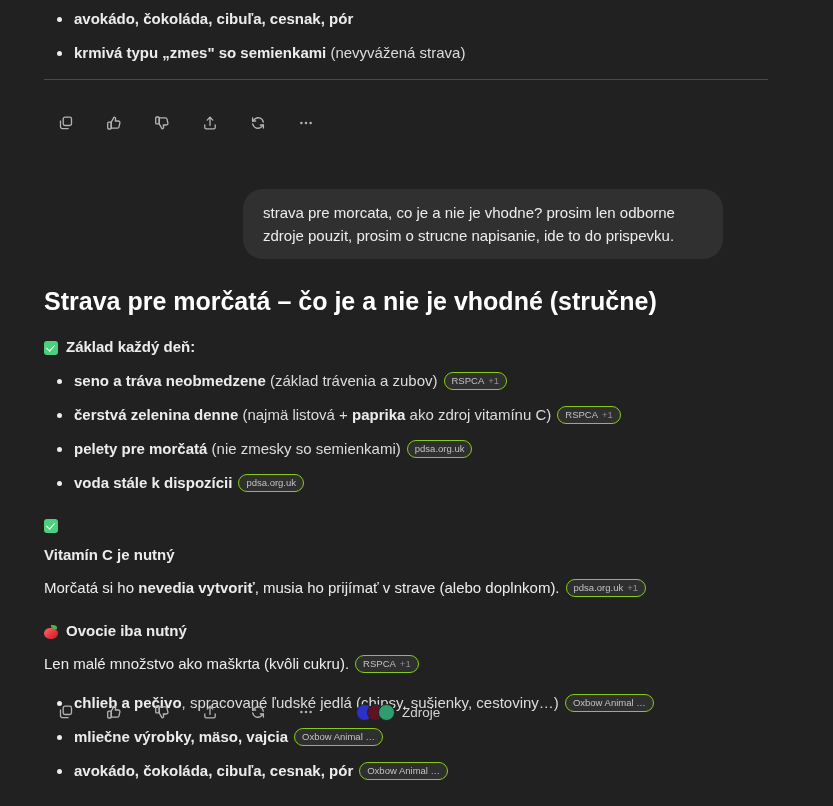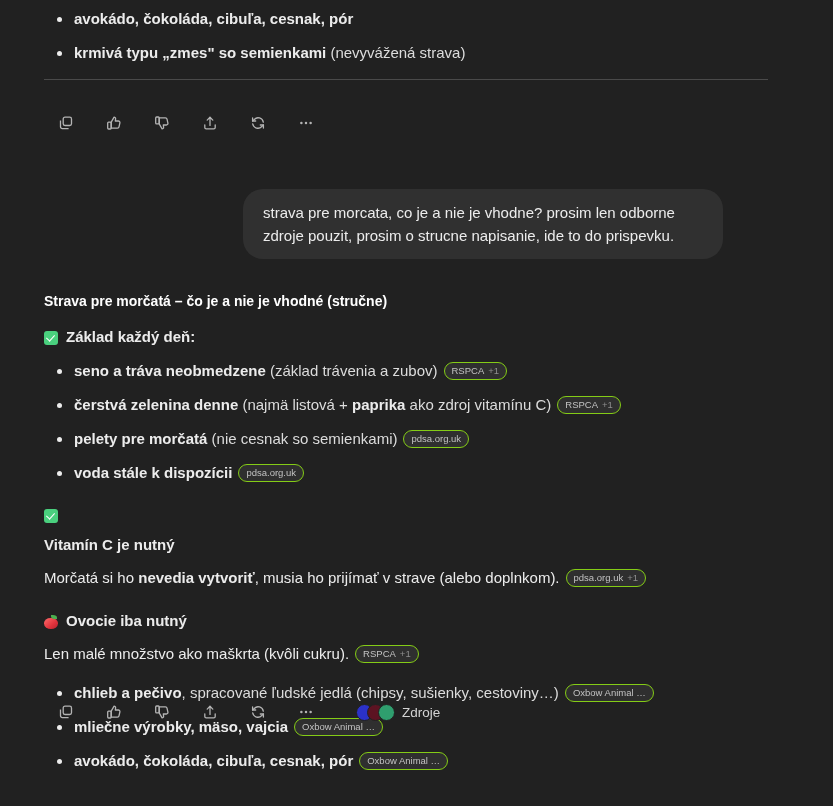--- a/index.html
+++ b/index.html
@@ -129,21 +129,21 @@
     border-radius: 20px;
     padding: 12px 20px;
     max-width: 480px;
     font-size: 15px;
     line-height: 23px;
     color: #ececec;
   }
 
   
   h1.answer-title {
-    font-size: 14px;
+    font-size: 25px;
     font-weight: bold;
     line-height: 26px;
     color: #ffffff;
     margin: 0;
   }
 
   .sec-head {
     font-size: 15px;
     font-weight: bold;
     line-height: 22px;
@@ -310,40 +310,40 @@
   </div>
 
   <div class="user-row" style="position:absolute; top:189px; left:0; width:833px;">
     <div class="user-bubble">strava pre morcata, co je a nie je vhodne? prosim len odborne zdroje pouzit, prosim o strucne napisanie, ide to do prispevku.</div>
   </div>
 
   <div class="msg-assistant" style="position:absolute; top:288px; left:0; width:833px;">
 
     <h1 class="answer-title">Strava pre morčatá – čo je a nie je vhodné (stručne)</h1>
 
-    <div class="sec-head" style="margin-top:12px;">
+    <div class="sec-head" style="margin-top:22px;">
       <span class="sec-emoji"><span class="check-emoji"></span></span>
       <span>Základ každý deň:</span>
     </div>
 
     <ul class="bullets" style="margin-top:12px;">
       <li>
         <span class="b">seno a tráva neobmedzene</span><span class="n"> (základ trávenia a zubov)</span><span class="cite">
             <span>RSPCA</span>
             <span class="plus">+1</span>
           </span>
       </li>
       <li>
         <span class="b">čerstvá zelenina denne</span><span class="n"> (najmä listová + </span><span class="b">paprika</span><span class="n"> ako zdroj vitamínu C)</span><span class="cite">
             <span>RSPCA</span>
             <span class="plus">+1</span>
           </span>
       </li>
       <li>
-        <span class="b">pelety pre morčatá</span><span class="n"> (nie cesnak so semienkami)</span><span class="cite">
+        <span class="b">pelety pre morčatá</span><span class="n"> (nie zmesky so semienkami)</span><span class="cite">
             <span>pdsa.org.uk</span>
           </span>
       </li>
       <li>
         <span class="b">voda stále k dispozícii</span><span class="n"></span><span class="cite">
             <span>pdsa.org.uk</span>
           </span>
       </li>
     </ul>
 

